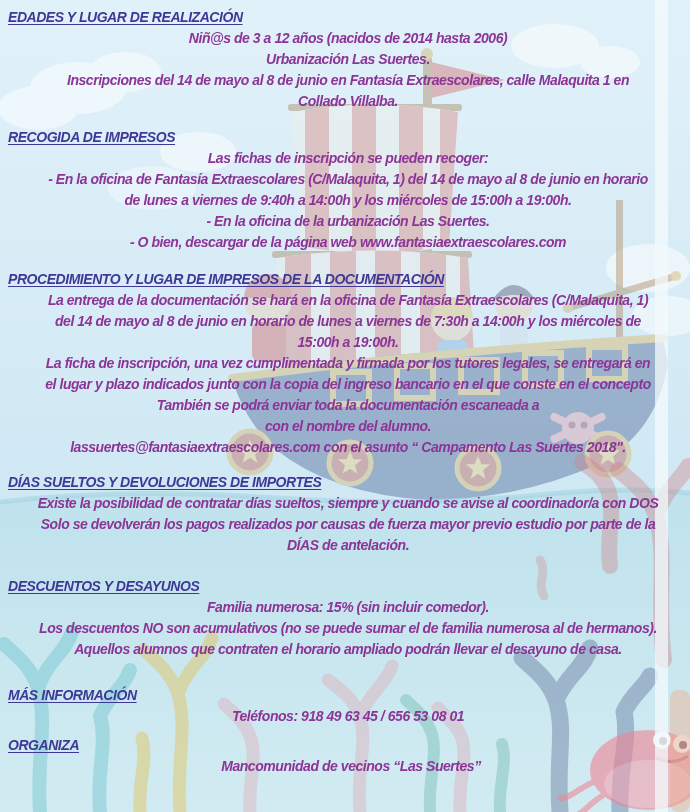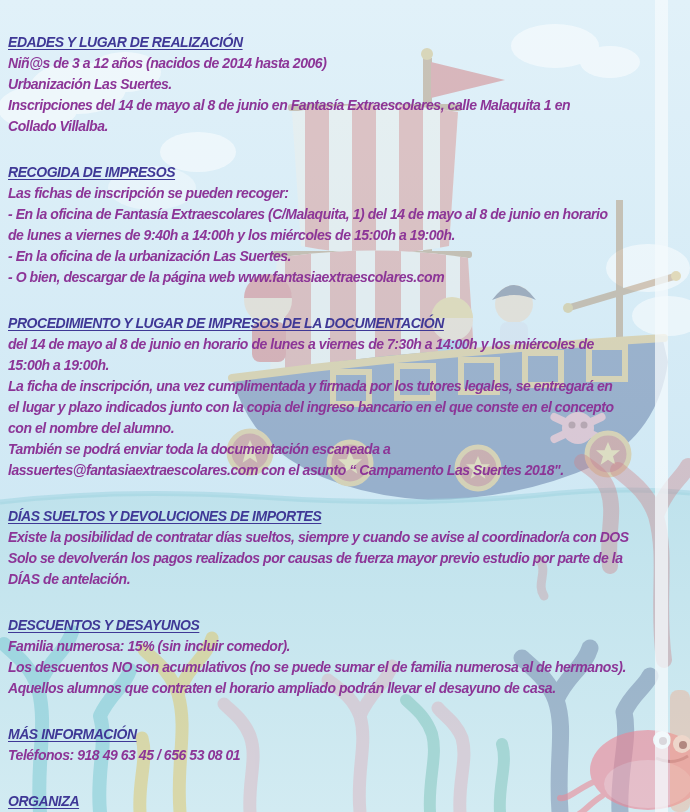--- a/index.html
+++ b/index.html
@@ -16,25 +16,25 @@
   .sec{margin:0 0 15px 0;}
   .sec:nth-of-type(2){margin-bottom:16px;}
   .sec:nth-of-type(3){margin-bottom:14px;}
   .sec:nth-of-type(4){margin-bottom:20px;}
   .sec:nth-of-type(5){margin-bottom:25px;}
   .sec:nth-of-type(6){margin-bottom:8px;}
   .sec:nth-of-type(7){margin-bottom:0;}
   .heading{
     font-size:14px;line-height:21px;font-weight:bold;font-style:italic;
     letter-spacing:-0.45px;color:#3f3896;text-decoration:underline;
-    text-underline-offset:2px;white-space:nowrap;margin-top:25px;
+    text-underline-offset:2px;white-space:nowrap;
   }
   .line{
     font-size:14px;line-height:21px;font-weight:bold;font-style:italic;
-    letter-spacing:-0.45px;color:#8c3597;white-space:nowrap;
+    letter-spacing:-0.45px;color:#8c3597;white-space:nowrap;text-align:center;
   }
   .sec:nth-of-type(7) .line{padding-left:6px;}
 </style>
 </head>
 <body>
 
 <svg id="scene" viewBox="0 0 690 812" xmlns="http://www.w3.org/2000/svg">
   <defs>
     <linearGradient id="skyGrad" x1="0" y1="0" x2="0" y2="1">
       <stop offset="0" stop-color="#e1f1f9"></stop>
@@ -218,26 +218,27 @@
     <section class="sec">
       <div class="heading">RECOGIDA DE IMPRESOS</div>
       <div class="line">Las fichas de inscripción se pueden recoger:</div>
       <div class="line">- En la oficina de Fantasía Extraescolares (C/Malaquita, 1) del 14 de mayo al 8 de junio en horario</div>
       <div class="line">de lunes a viernes de 9:40h a 14:00h y los miércoles de 15:00h a 19:00h.</div>
       <div class="line">- En la oficina de la urbanización Las Suertes.</div>
       <div class="line">- O bien, descargar de la página web www.fantasiaextraescolares.com</div>
     </section>
     <section class="sec">
       <div class="heading">PROCEDIMIENTO Y LUGAR DE IMPRESOS DE LA DOCUMENTACIÓN</div>
+      <div class="line">La entrega de la documentación se hará en la oficina de Fantasía Extraescolares (C/Malaquita, 1)</div>
       <div class="line">del 14 de mayo al 8 de junio en horario de lunes a viernes de 7:30h a 14:00h y los miércoles de</div>
       <div class="line">15:00h a 19:00h.</div>
       <div class="line">La ficha de inscripción, una vez cumplimentada y firmada por los tutores legales, se entregará en</div>
       <div class="line">el lugar y plazo indicados junto con la copia del ingreso bancario en el que conste en el concepto</div>
+      <div class="line">También se podrá enviar toda la documentación escaneada a</div>
       <div class="line">con el nombre del alumno.</div>
-      <div class="line">También se podrá enviar toda la documentación escaneada a</div>
       <div class="line">lassuertes@fantasiaextraescolares.com con el asunto “ Campamento Las Suertes 2018".</div>
     </section>
     <section class="sec">
       <div class="heading">DÍAS SUELTOS Y DEVOLUCIONES DE IMPORTES</div>
       <div class="line">Existe la posibilidad de contratar días sueltos, siempre y cuando se avise al coordinador/a con DOS</div>
       <div class="line">Solo se devolverán los pagos realizados por causas de fuerza mayor previo estudio por parte de la</div>
       <div class="line">DÍAS de antelación.</div>
     </section>
     <section class="sec">
       <div class="heading">DESCUENTOS Y DESAYUNOS</div>

